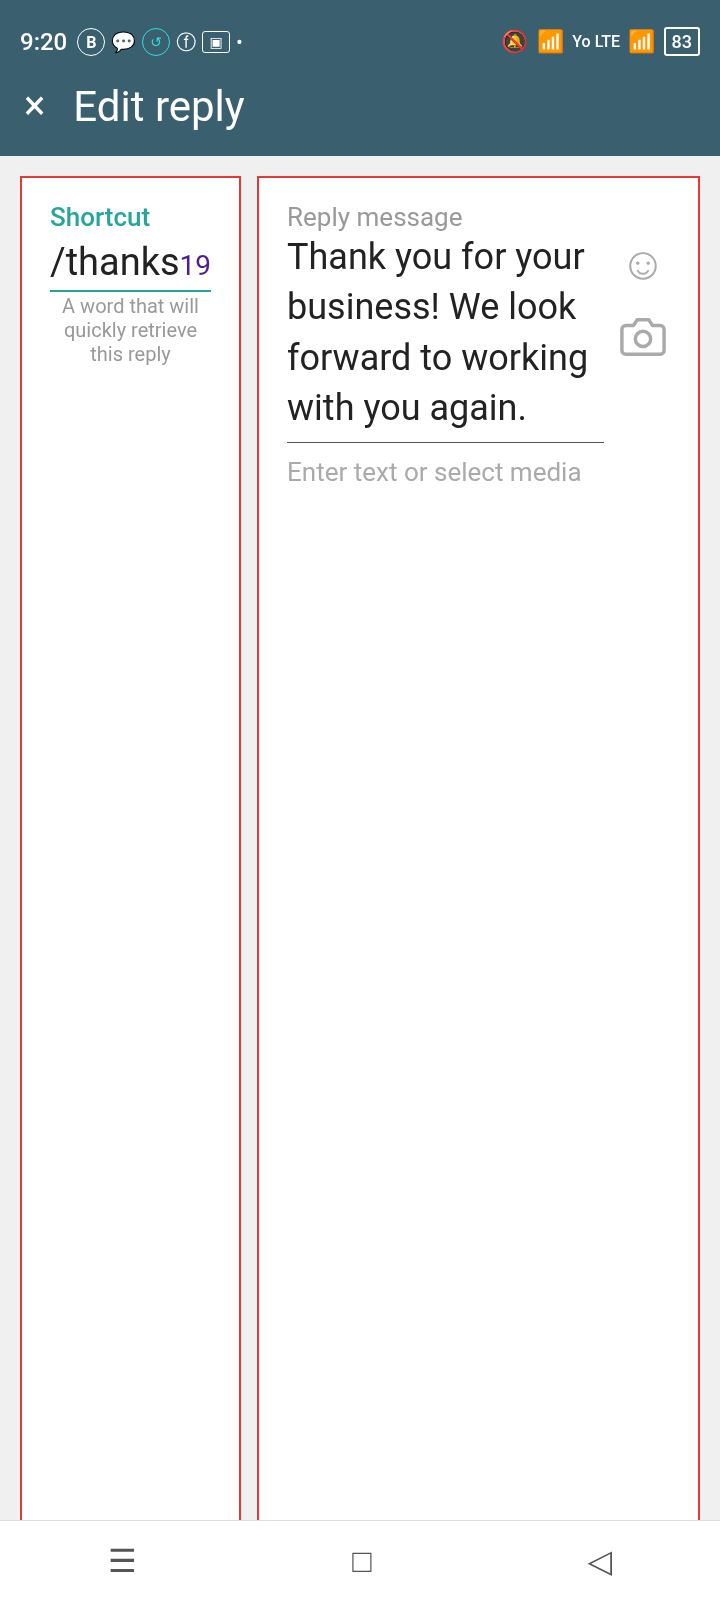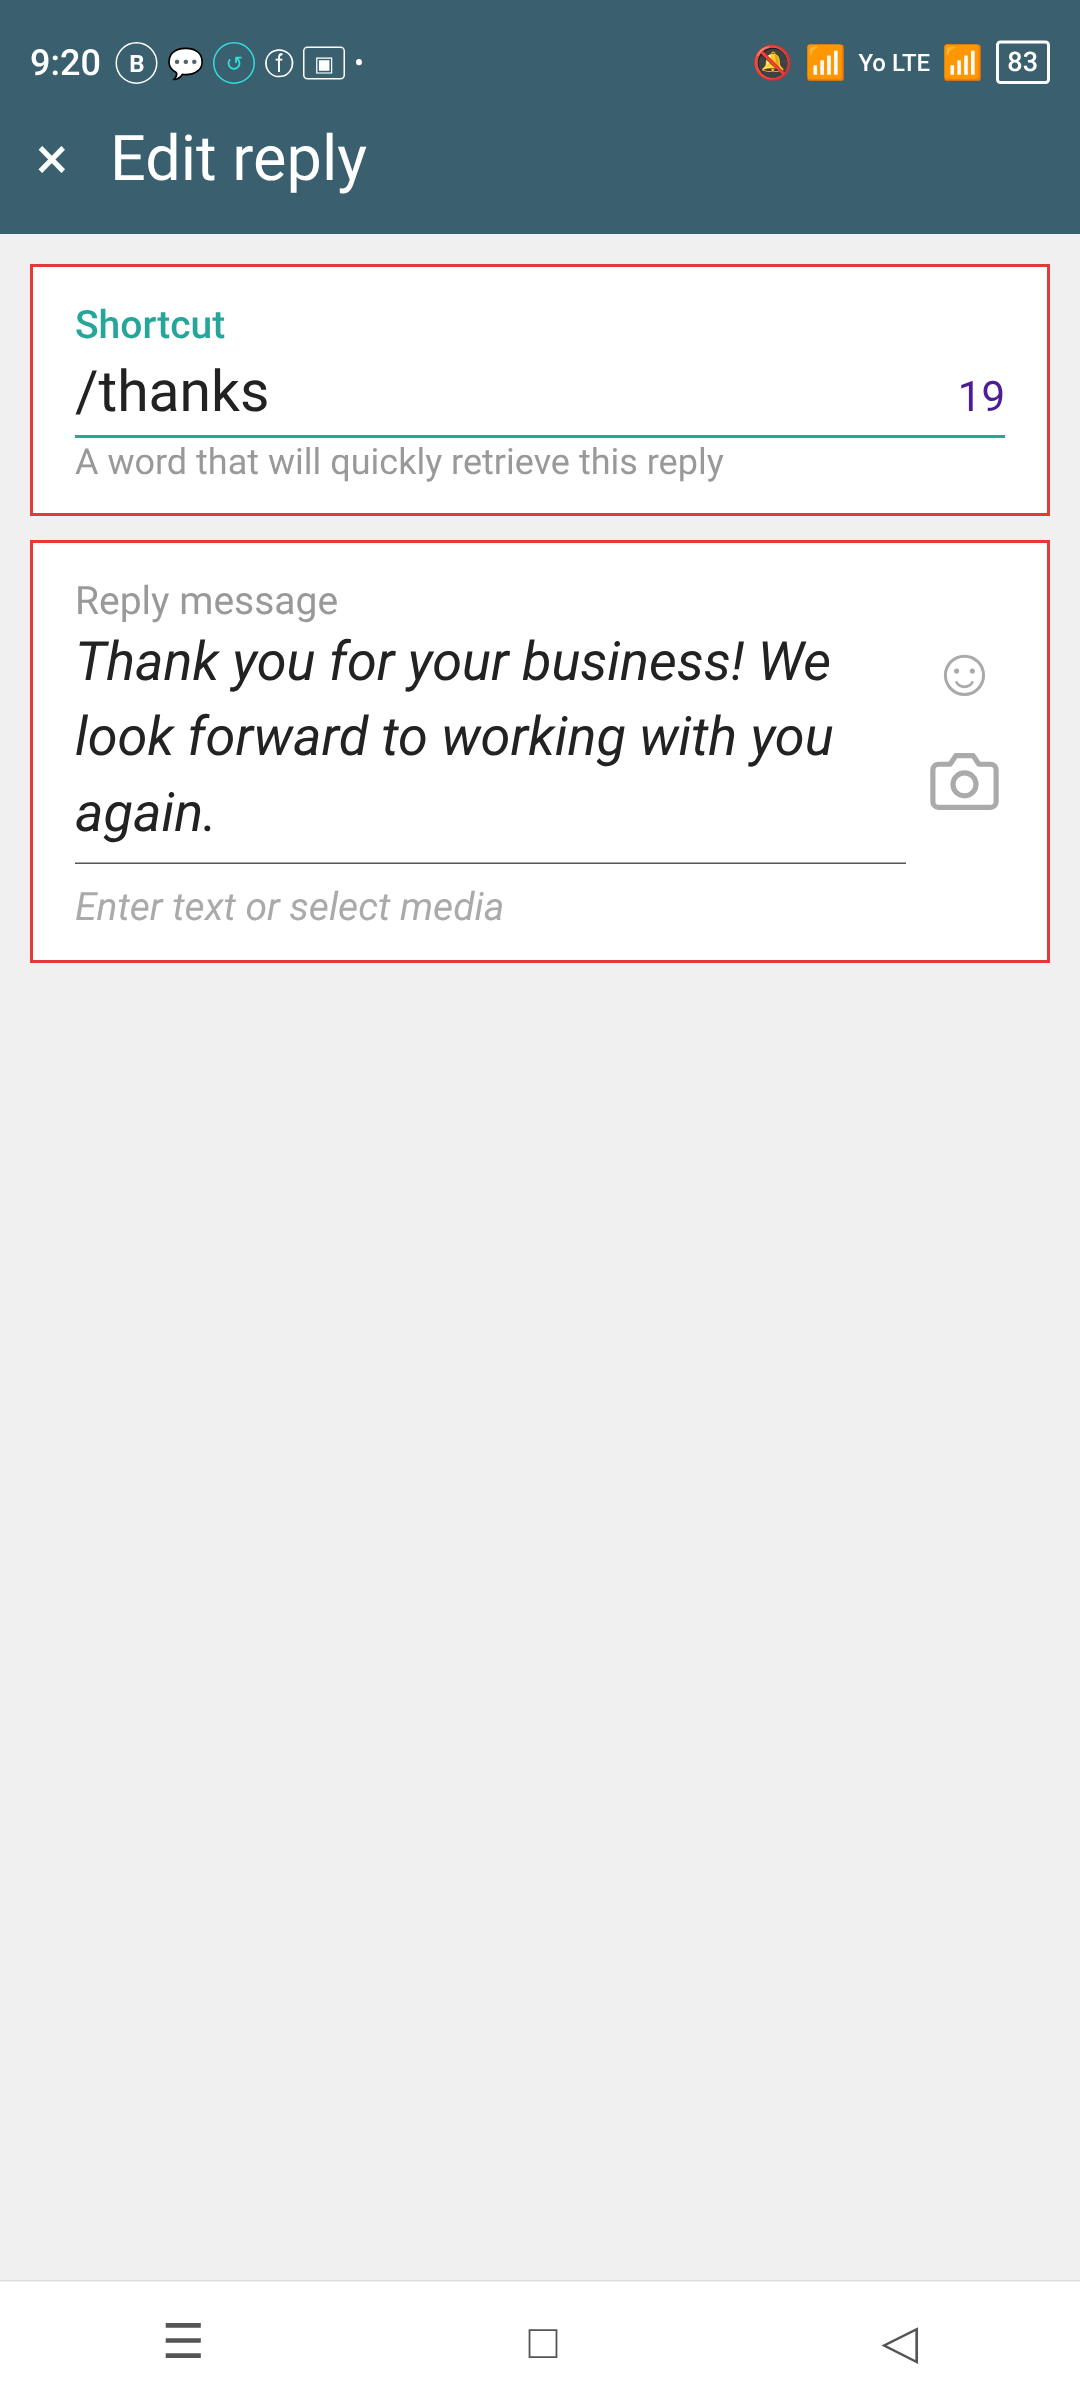--- a/index.html
+++ b/index.html
@@ -78,21 +78,20 @@
       background: transparent;
       letter-spacing: 1px;
     }
 
     
     .content {
       background: #f0f0f0;
       min-height: 1444px;
       padding: 20px;
       display: flex;
-      flex-direction: column;
       gap: 16px;
     }
 
     
     .card {
       background: white;
       border: 2px solid #e53935;
       padding: 24px 28px 20px 28px;
     }
 
@@ -118,37 +117,37 @@
       color: #222;
       font-weight: 400;
     }
 
     .shortcut-count {
       font-size: 28px;
       color: #4c1d95;
     }
 
     .shortcut-hint {
-      font-size: 24px;
+      font-size: 20px;
       color: #999;
+      text-align: center;
     }
 
     
     .reply-label {
       font-size: 26px;
       color: #999;
       margin-bottom: 0;
     }
 
     .reply-body {
       display: flex;
       align-items: flex-start;
       justify-content: space-between;
       gap: 12px;
-      font-style: italic;
     }
 
     .reply-text-area {
       flex: 1;
     }
 
     .reply-text {
       font-size: 36px;
       color: #222;
       line-height: 1.4;

